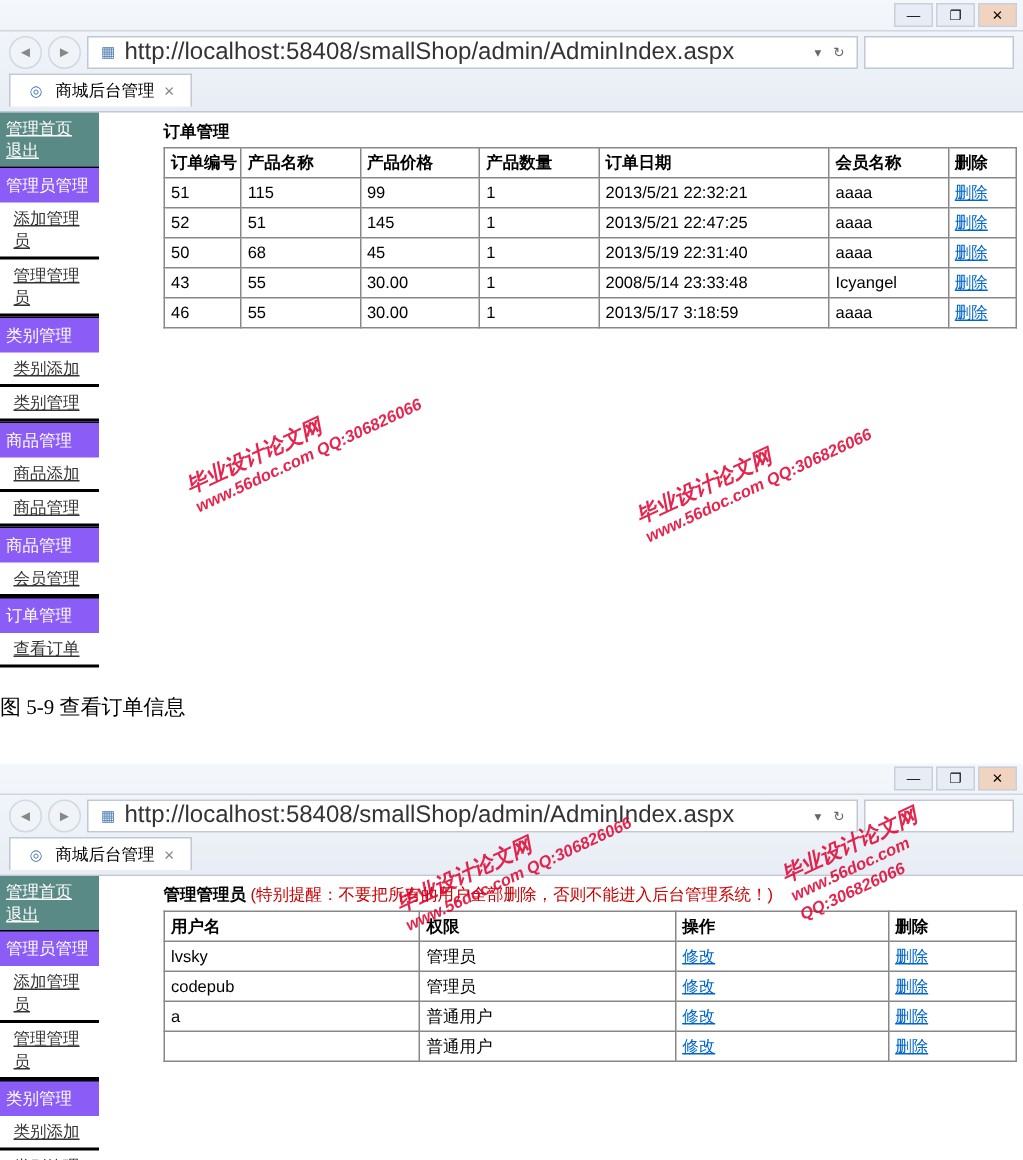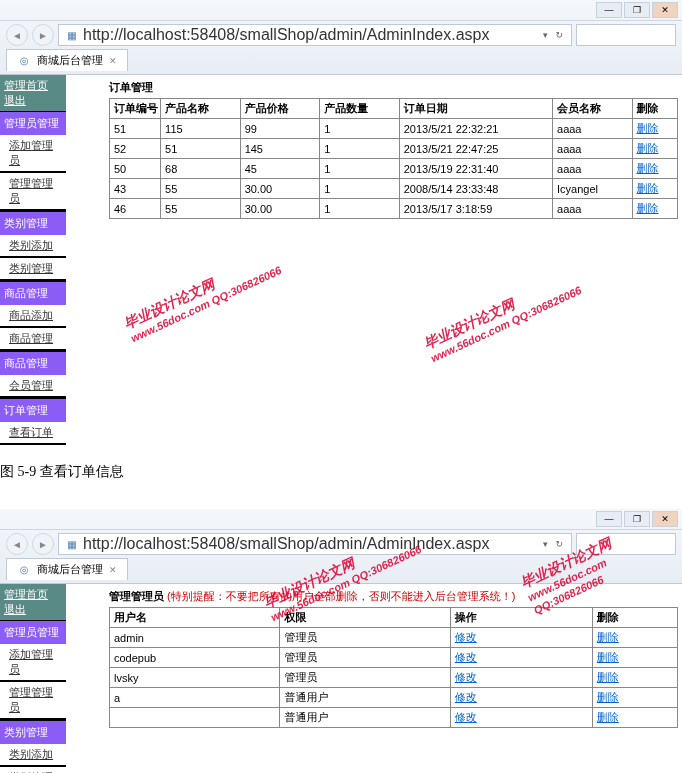--- a/index.html
+++ b/index.html
@@ -242,38 +242,32 @@
         <thead>
             <tr id="h2">
               <th>用户名</th>
               <th>权限</th>
               <th>操作</th>
               <th>删除</th>
             </tr>
           </thead>
         <tbody id="b2">
             <tr>
-              <td>admin</td>
+              <td>lvsky</td>
               <td>管理员</td>
               <td><span class="action-link">修改</span></td>
               <td><span class="action-link">删除</span></td>
             </tr>
             <tr>
               <td>codepub</td>
               <td>管理员</td>
               <td><span class="action-link">修改</span></td>
               <td><span class="action-link">删除</span></td>
             </tr>
             <tr>
-              <td>lvsky</td>
-              <td>管理员</td>
-              <td><span class="action-link">修改</span></td>
-              <td><span class="action-link">删除</span></td>
-            </tr>
-            <tr>
               <td>a</td>
               <td>普通用户</td>
               <td><span class="action-link">修改</span></td>
               <td><span class="action-link">删除</span></td>
             </tr>
             <tr>
               <td></td>
               <td>普通用户</td>
               <td><span class="action-link">修改</span></td>
               <td><span class="action-link">删除</span></td>

